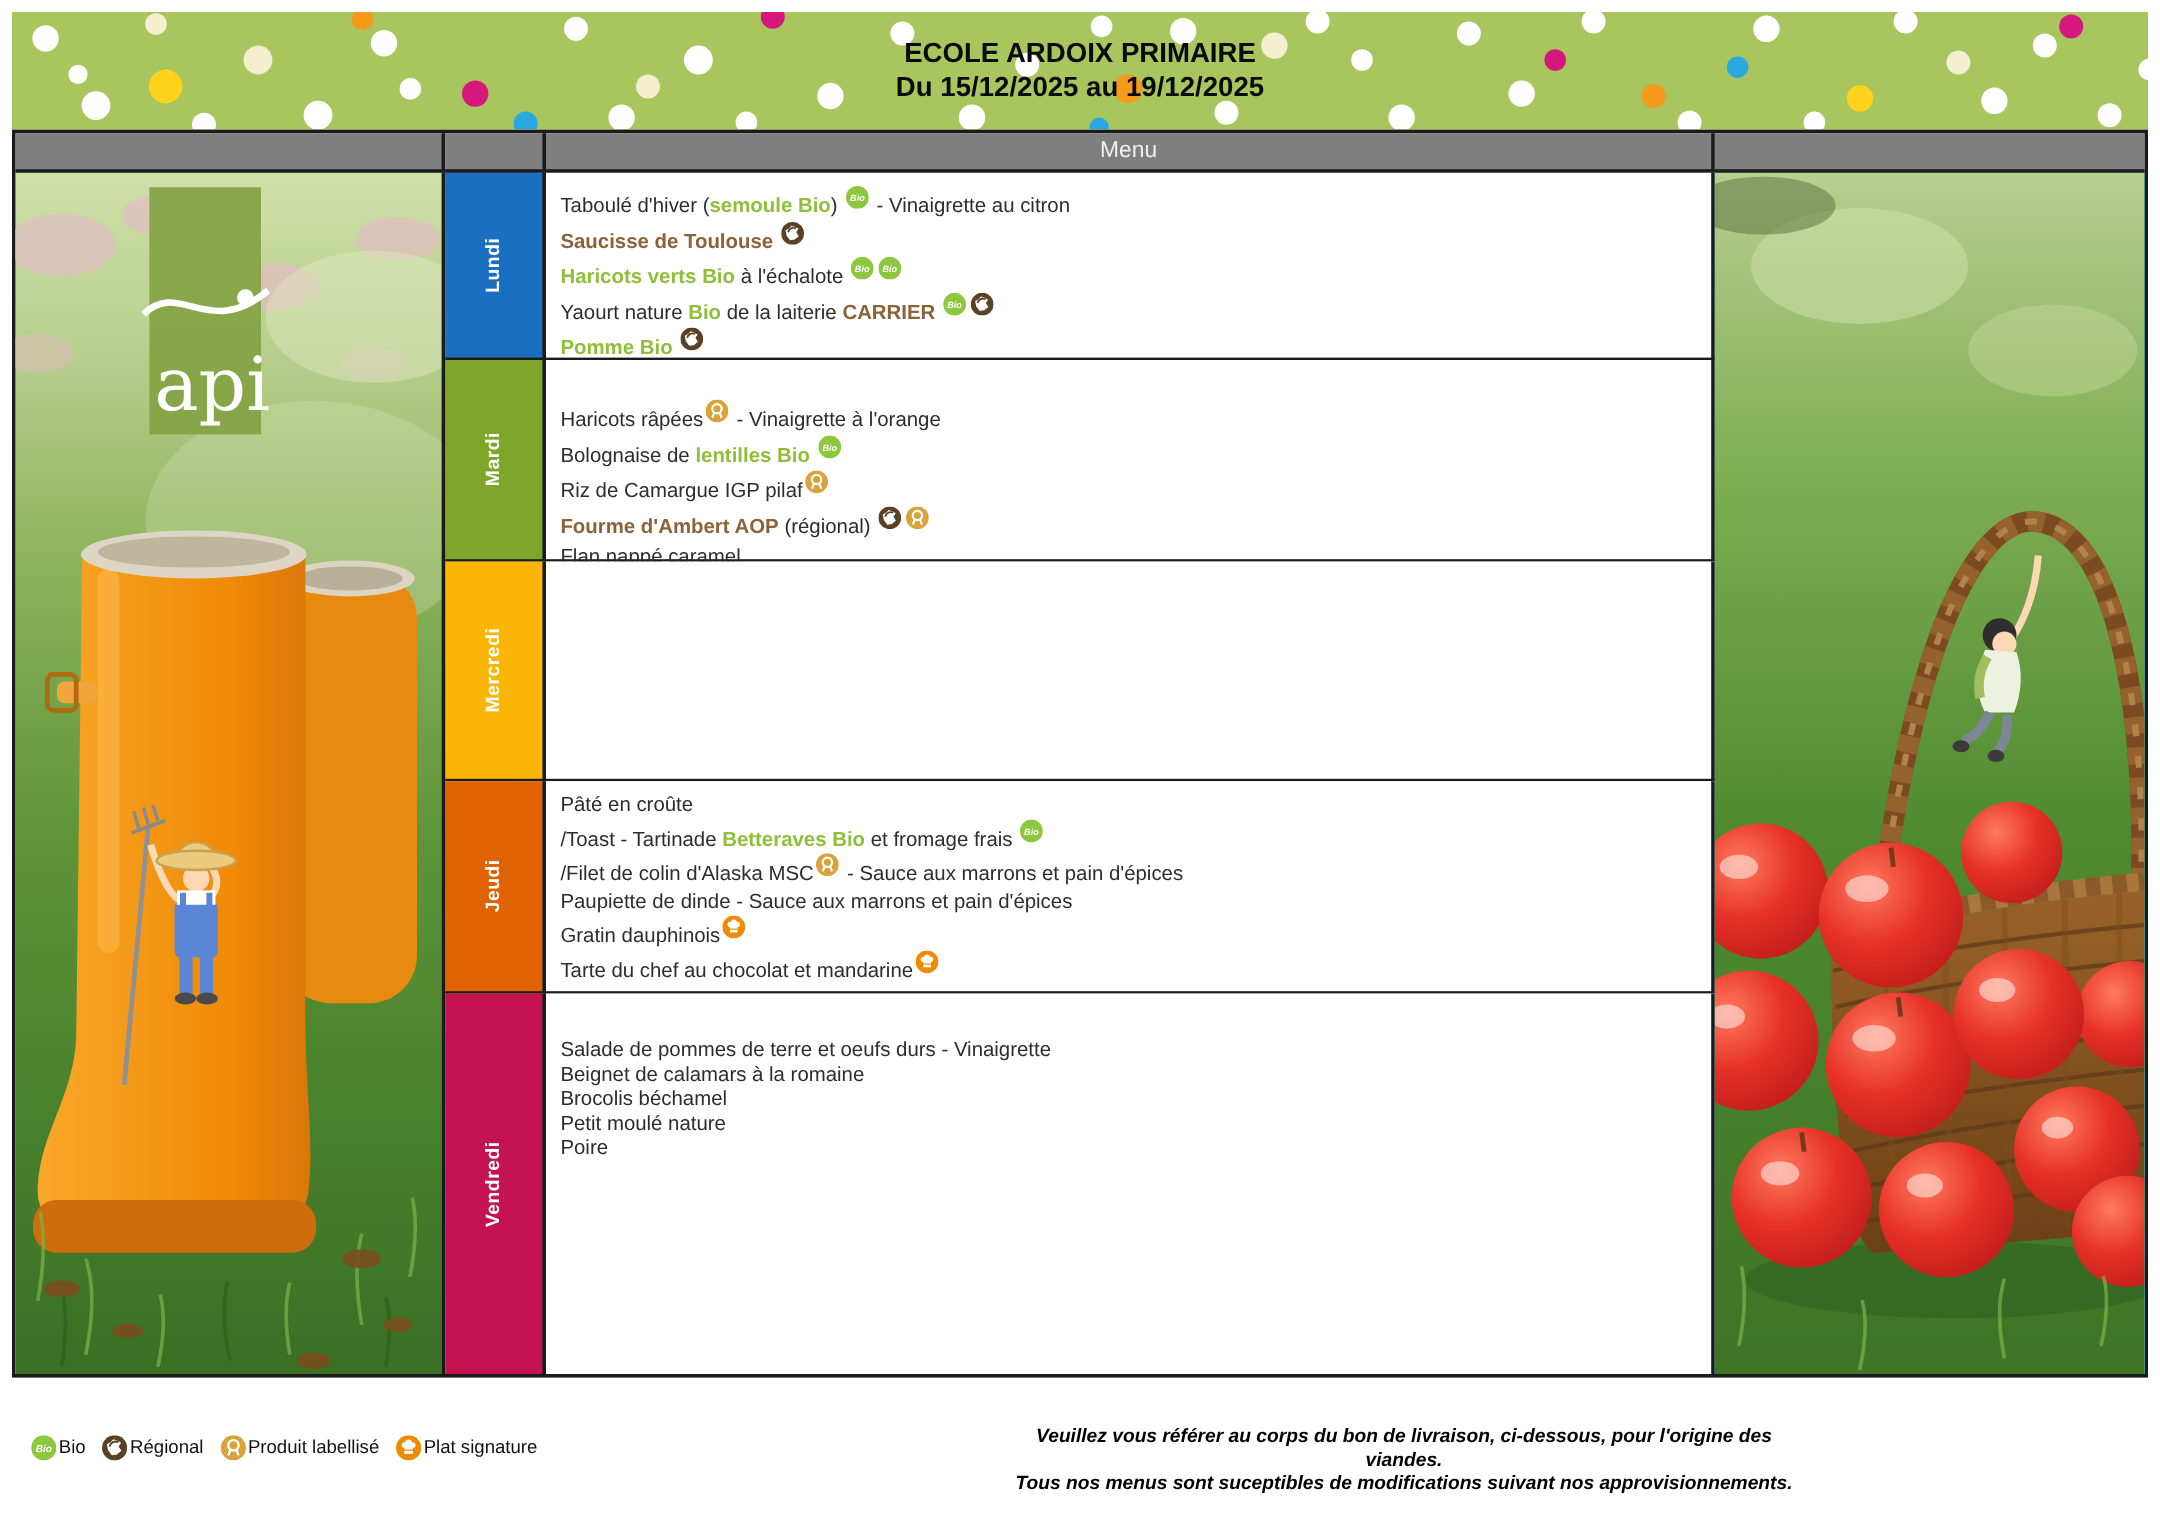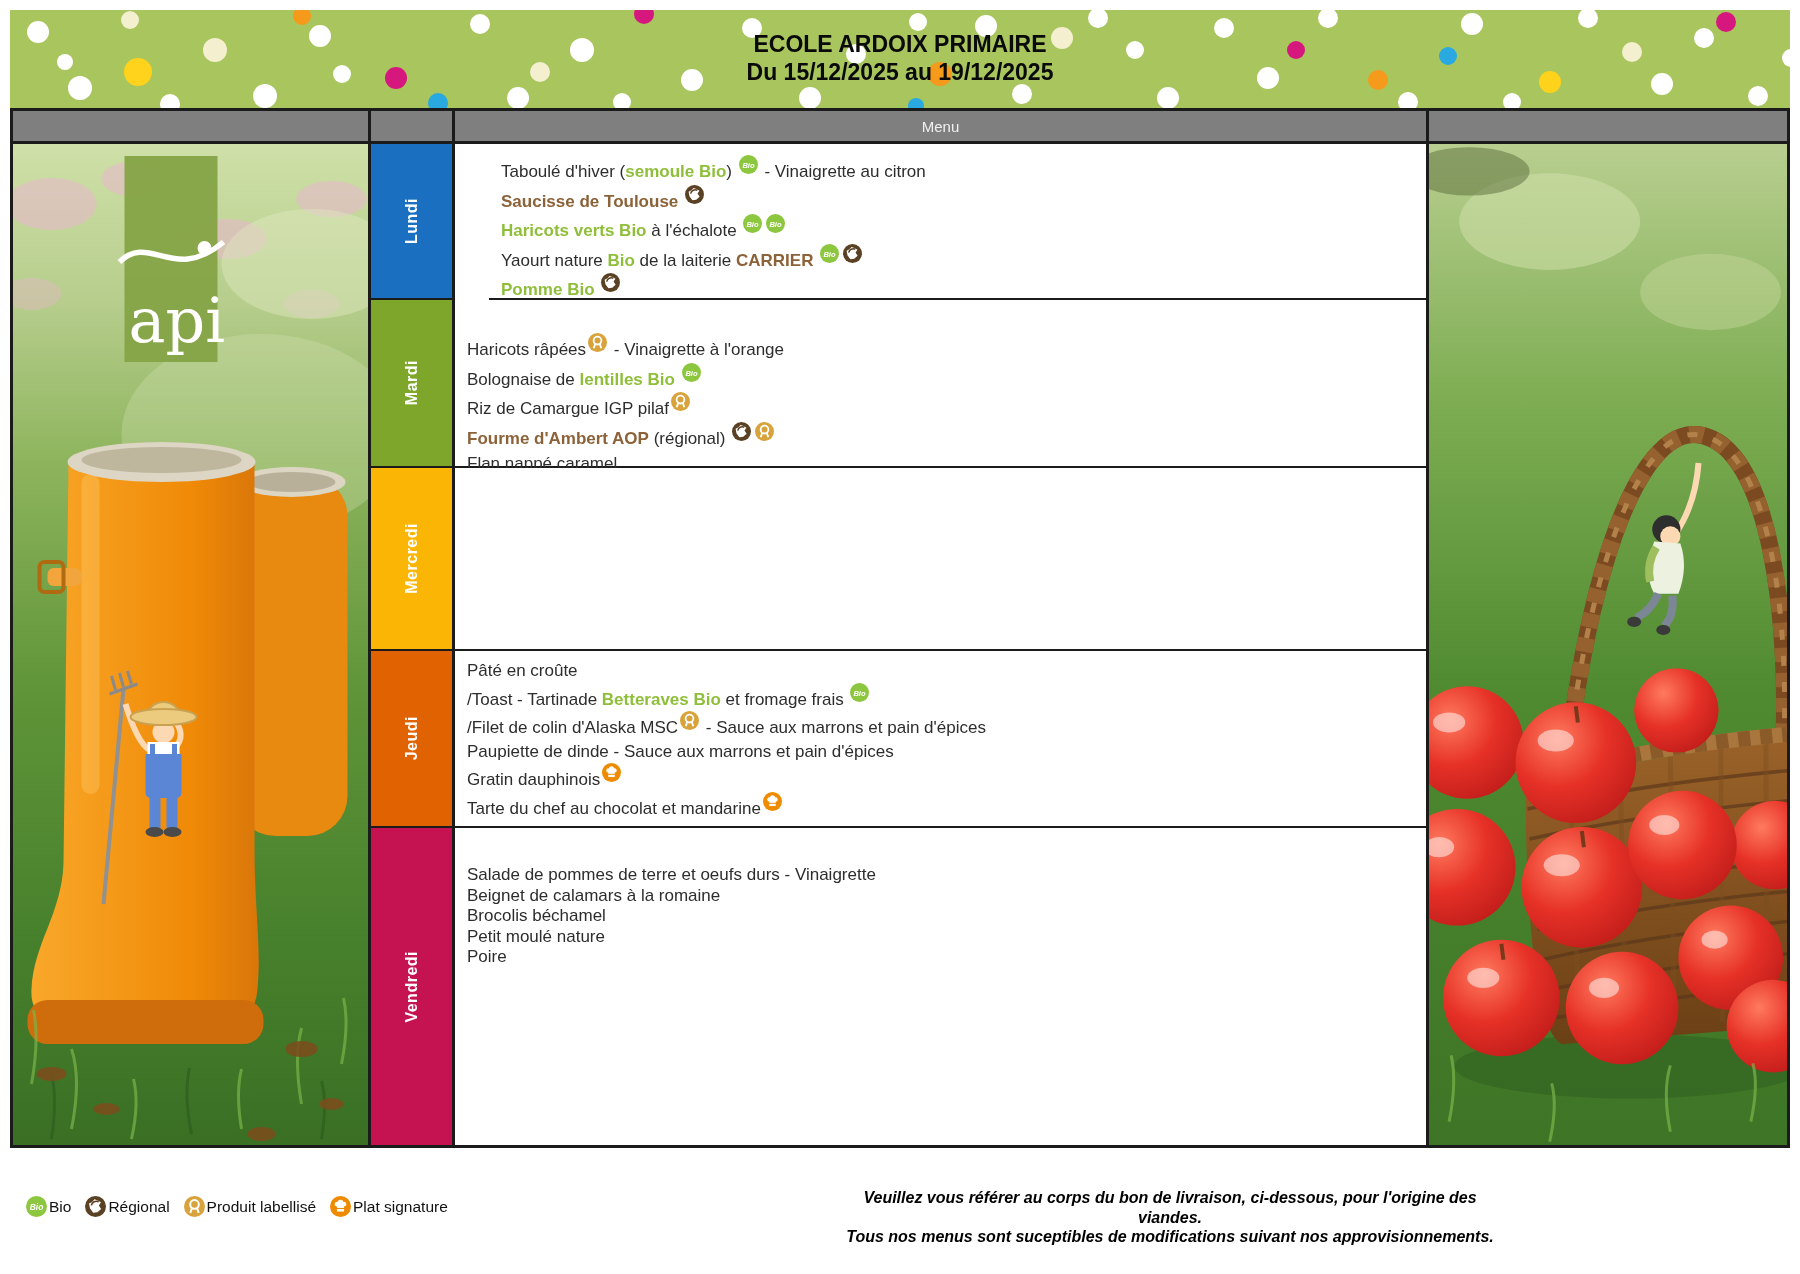--- a/index.html
+++ b/index.html
@@ -12,32 +12,32 @@
               font-weight:bold;font-size:23px;line-height:27.5px;color:#0a0a0a;}
   
   .menu-grid{position:absolute;left:10px;top:108px;width:1780px;height:1040px;
              border:3px solid #1b1b1b;box-sizing:border-box;display:grid;
              grid-template-columns:358px 84px 974px 1fr;
              grid-template-rows:33px 156px 168px 183px 177px 1fr;background:#fff;}
   .menu-grid > div{box-sizing:border-box;}
   .hc{background:#7f7f7f;border-bottom:3px solid #1b1b1b;border-right:3px solid #1b1b1b;
       display:flex;align-items:center;justify-content:center;}
   .hc.last{border-right:none;}
-  .menu-label{color:#efefef;font-size:15px;}
+  .menu-label{color:#efefef;font-size:19px;}
   .photo-cell{grid-row:2/7;overflow:hidden;position:relative;background:#14b8a6;}
   .photo-left{grid-column:1;border-right:3px solid #1b1b1b;}
   .photo-right{grid-column:4;}
   .photo-cell svg{display:block;width:100%;height:100%;}
   .tab{display:flex;align-items:center;justify-content:center;
        border-right:3px solid #1b1b1b;border-bottom:2px solid #1b1b1b;}
   .tab-label{writing-mode:vertical-rl;transform:rotate(180deg);color:#fff;
              font-weight:bold;font-size:16px;letter-spacing:.5px;}
   .content{background:#fff;border-right:3px solid #1b1b1b;border-bottom:2px solid #1b1b1b;
            padding:10px 14px 0 12px;font-size:17px;color:#2d2d2d;}
-  .content-lundi{padding-top:11px;line-height:24.5px;margin-left:34px;}
+  .content-lundi{padding-top:11px;line-height:24.5px;}
   .content-mardi{padding-top:33px;line-height:25.5px;}
   .content-jeudi{padding-top:8px;line-height:23.5px;}
   .content-vendredi{padding-top:37px;line-height:20.5px;}
   .s-bio{color:#8fbf3a;font-weight:bold;}
   .s-brown{color:#8c6239;font-weight:bold;}
   .bdg{display:inline-block;width:19px;height:19px;vertical-align:3px;margin:0 2px;}
   .bdg svg{display:block;width:100%;height:100%;}
   
   .legend{position:absolute;left:26px;top:1196px;display:flex;align-items:center;gap:14px;
           font-size:15.5px;color:#111;}

